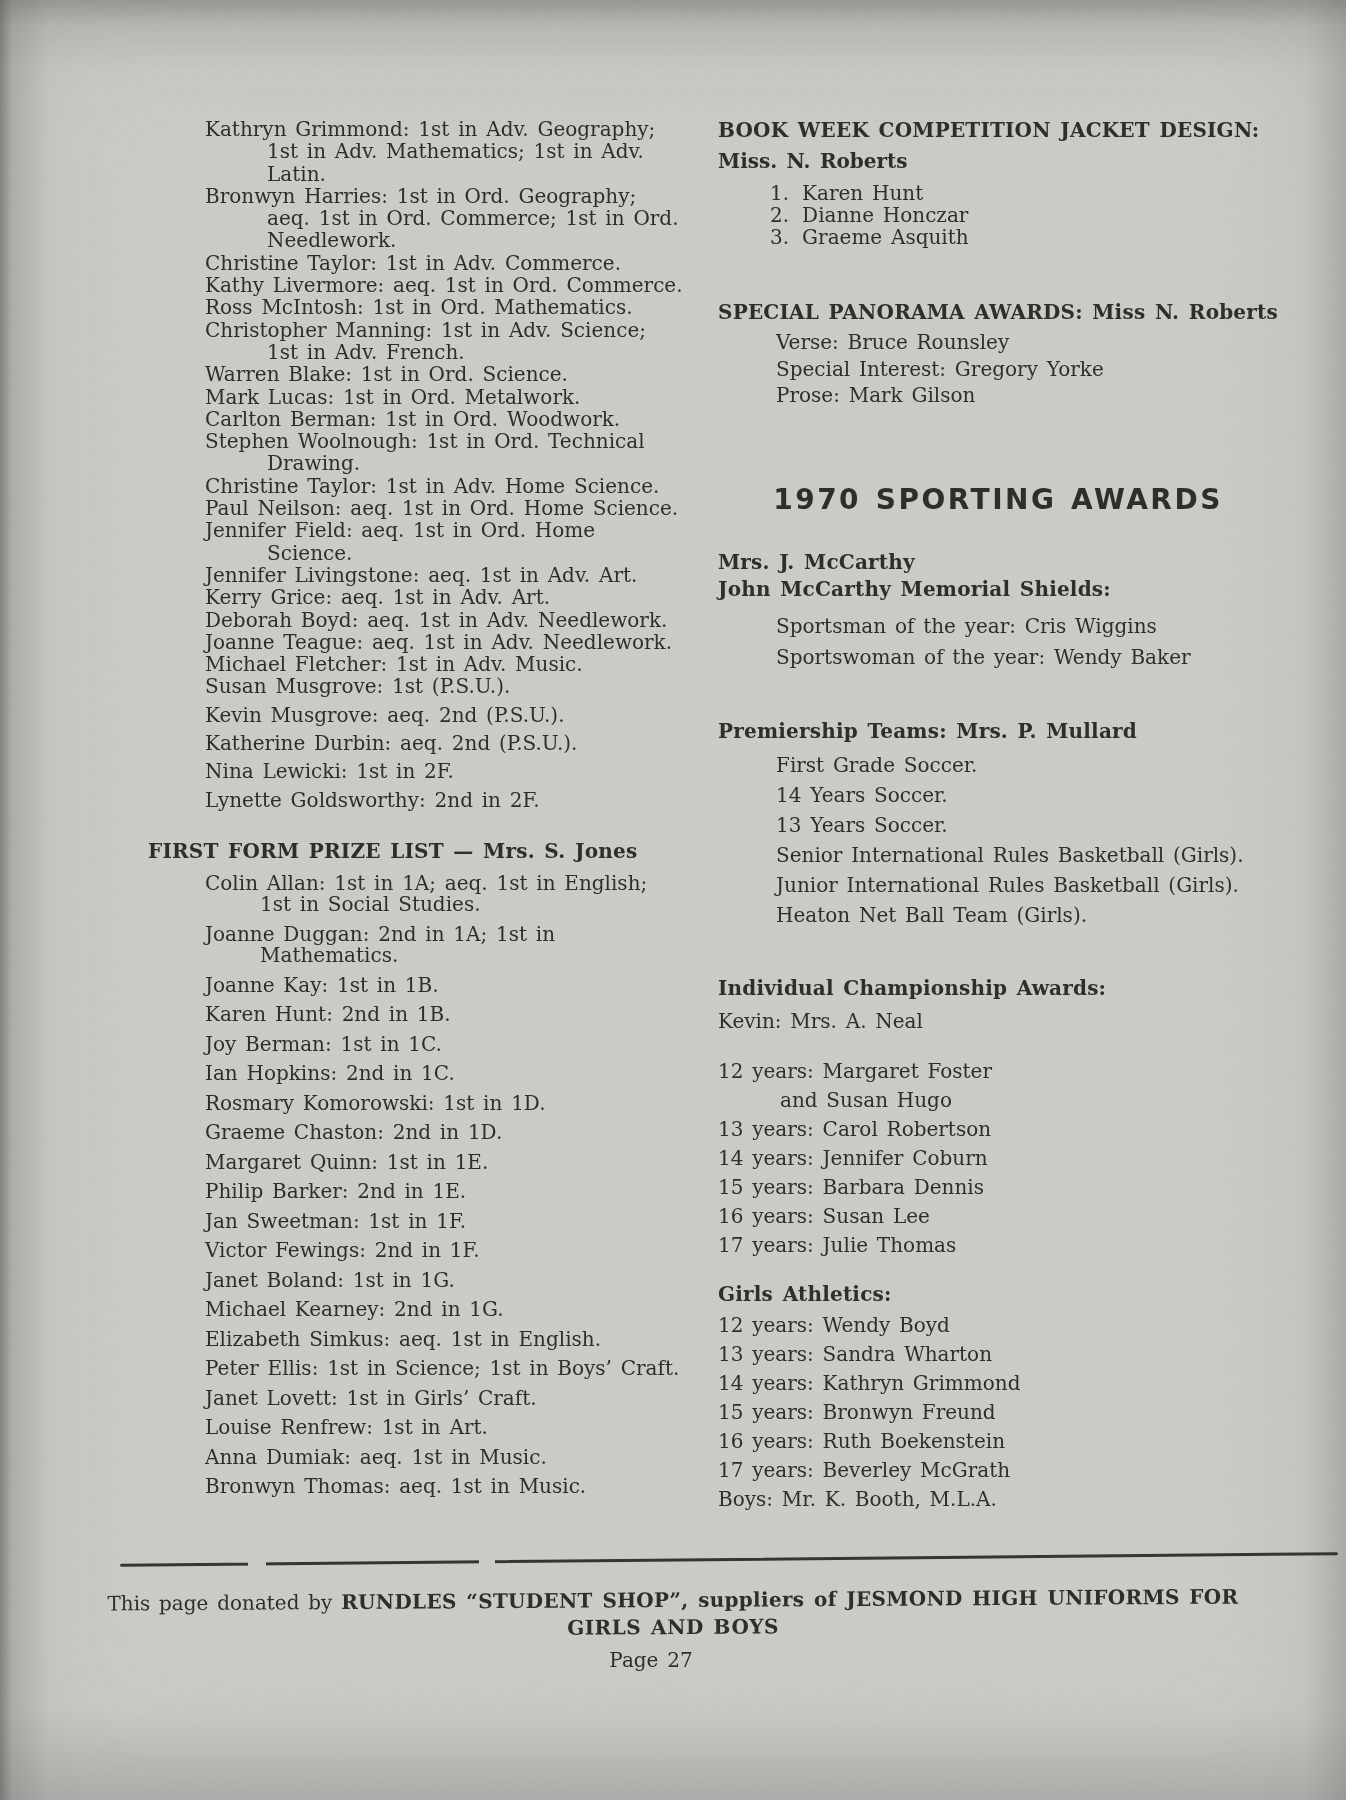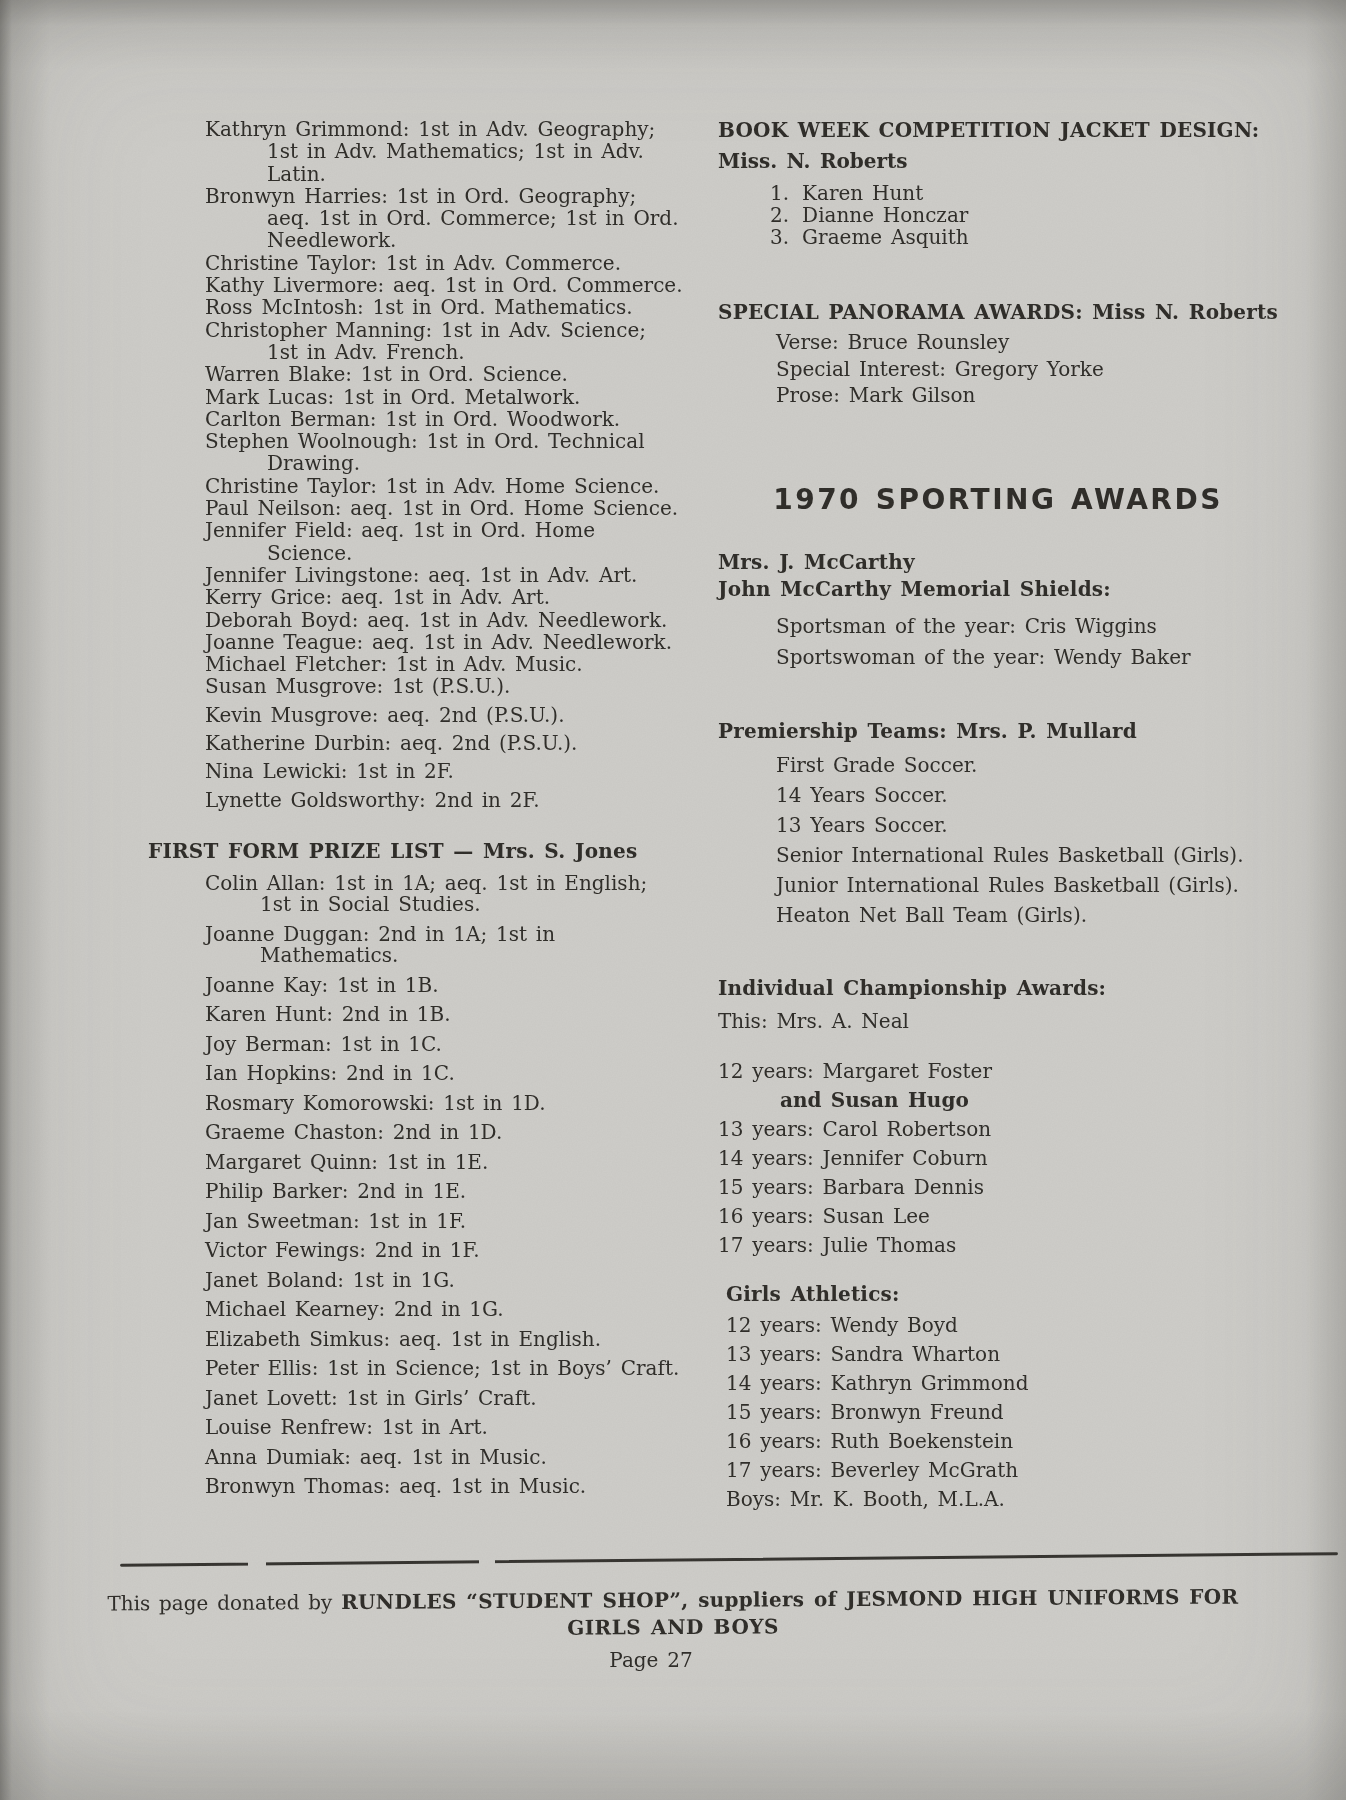--- a/index.html
+++ b/index.html
@@ -75,23 +75,23 @@
 
   .sec-premiership { margin-top:46px; }
   .team-list { margin-top:7px; }
   .team-list .entry { line-height:30px; padding-left:58px; }
 
   .sec-individual { margin-top:46px; }
 
   .sec-swimming { margin-top:24px; }
   .swim-list { margin-top:5px; }
   .swim-list .entry { line-height:29px; }
-  .swim-list .cont { padding-left:62px;font-weight:bold; }
-
-  .sec-athletics { margin-top:22px;margin-left:8px; }
+  .swim-list .cont { padding-left:62px; }
+
+  .sec-athletics { margin-top:22px; }
   .ath-list { margin-top:5px; }
   .ath-list .entry { line-height:29px; }
 
   
   .divider {
     position:absolute; left:120px; top:1558px; width:1218px; height:3px;
     background:linear-gradient(90deg,
       #34322e 0 10.5%, rgba(0,0,0,0) 10.5% 12%,
       #34322e 12% 29.5%, rgba(0,0,0,0) 29.5% 30.8%,
       #34322e 30.8% 100%);
@@ -331,21 +331,21 @@
             <div class="line first">Junior International Rules Basketball (Girls).</div>
           </div>
           <div class="entry">
             <div class="line first">Heaton Net Ball Team (Girls).</div>
           </div>
         </div>
     </section>
 
     <section class="sec-individual">
       <h4 class="rc-head">Individual Championship Awards:</h4>
-      <div class="subhead">This: Mrs. A. Neal</div>
+      <div class="subhead">Kevin: Mrs. A. Neal</div>
     </section>
 
     <section class="sec-swimming">
       <div class="swim-list">
           <div class="entry">
             <div class="line first">12 years: Margaret Foster</div>
             <div class="line cont">and Susan Hugo</div>
           </div>
           <div class="entry">
             <div class="line first">13 years: Carol Robertson</div>

